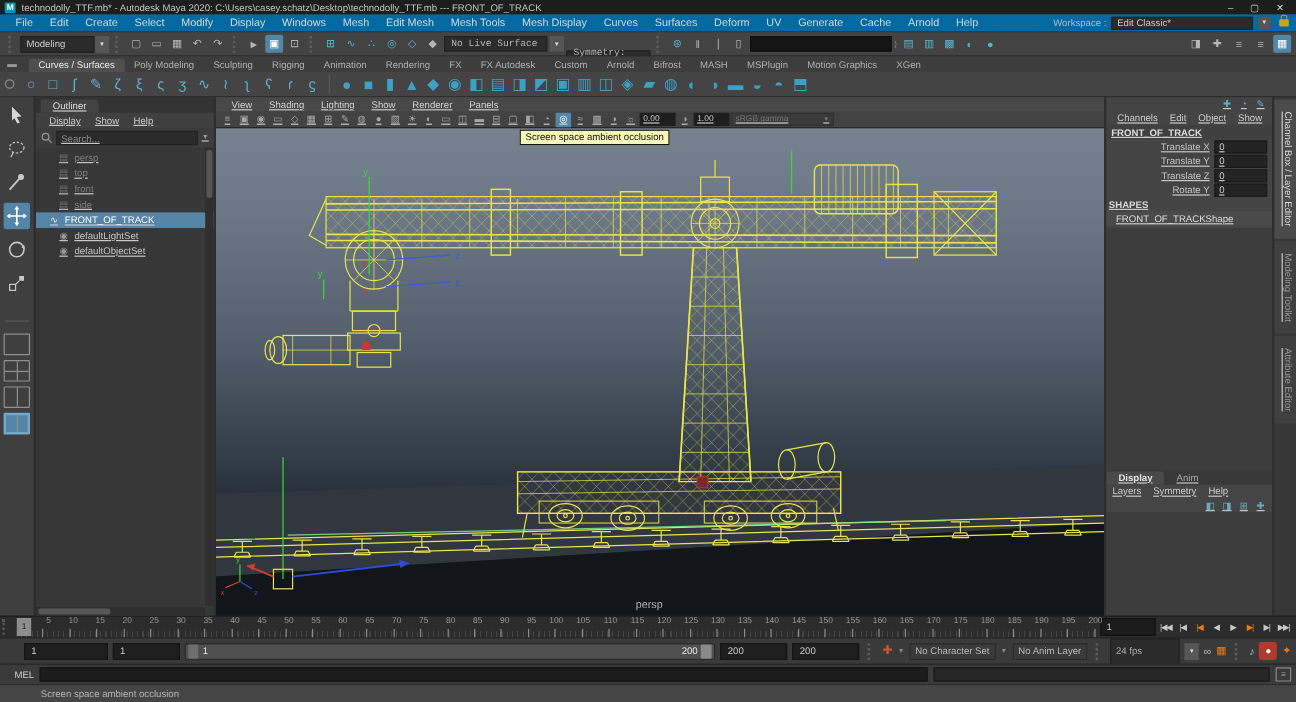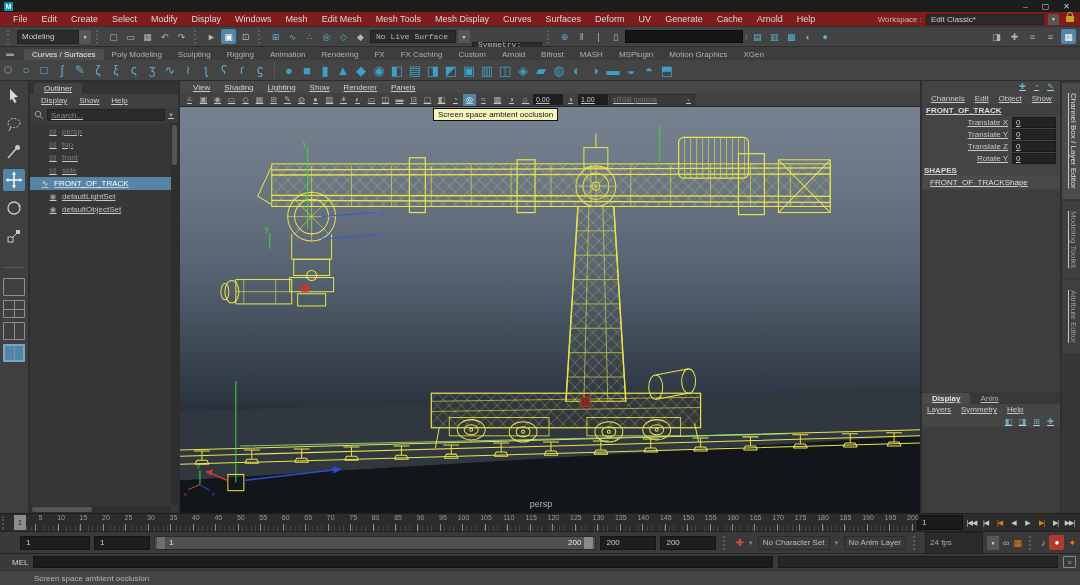--- a/index.html
+++ b/index.html
@@ -6,21 +6,21 @@
   html,body{width:1080px;height:585px;overflow:hidden;}
   body{font-family:"Liberation Sans","DejaVu Sans",sans-serif;background:#373737;color:#c8c8c8;}
   .app{width:1080px;height:585px;display:flex;flex-direction:column;}
 
   
   .titlebar{height:12px;background:#1d1d1d;display:flex;align-items:center;font-size:8px;color:#c2c2c2;padding:0 4px;flex:0 0 auto;}
   .maya-logo{width:9px;height:9px;background:#0a96a9;color:#fff;font-size:7px;font-weight:bold;display:flex;align-items:center;justify-content:center;margin-right:5px;border-radius:1px;}
   .win-btns{margin-left:auto;display:flex;gap:14px;font-size:8px;color:#cfcfcf;padding-right:6px;}
 
   
-  .menubar{height:15px;background:#7f1d1d;display:flex;align-items:center;font-size:9px;padding:0 6px;flex:0 0 auto;border-bottom:1px solid #333;}
+  .menubar{height:15px;background:#0369a1;display:flex;align-items:center;font-size:9px;padding:0 6px;flex:0 0 auto;border-bottom:1px solid #333;}
   .menubar .menu{padding:0 7px;color:#d8d8d8;}
   .workspace{margin-left:auto;display:flex;align-items:center;gap:4px;font-size:8px;color:#bbb;}
   .ws-field{width:118px;height:11px;background:#2b2b2b;border:1px solid #222;color:#ccc;font-size:8px;display:flex;align-items:center;padding:0 4px;}
   .ws-dd{width:11px;height:11px;background:#555;display:flex;align-items:center;justify-content:center;font-size:5px;color:#ddd;}
   .lock{width:8px;height:6px;background:#c9a227;border-radius:1px;position:relative;margin-left:3px;}
   .lock:before{content:'';position:absolute;top:-4px;left:1px;width:4px;height:4px;border:1.5px solid #c9a227;border-bottom:none;border-radius:3px 3px 0 0;}
 
   
   .statusline{height:20px;background:#434343;display:flex;align-items:center;gap:2px;padding:0 4px;font-size:8px;flex:0 0 auto;border-bottom:1px solid #2d2d2d;}
   .grip{width:5px;height:14px;border-left:2px dotted #5d5d5d;margin:0 3px;}
@@ -160,20 +160,21 @@
   .script-ic{width:13px;height:12px;border:1px solid #8a8a8a;border-radius:1px;color:#aaa;font-size:7px;display:flex;align-items:center;justify-content:center;}
   .helpline{height:15px;background:#454545;display:flex;align-items:center;font-size:8px;color:#b5b5b5;padding-left:34px;flex:0 0 auto;border-top:1px solid #2e2e2e;}
 </style>
 </head>
 <body>
 
 <div class="app">
 
   <div class="titlebar">
     <div class="maya-logo">M</div>
+    <span>technodolly_TTF.mb* - Autodesk Maya 2020: C:\Users\casey.schatz\Desktop\technodolly_TTF.mb   ---   FRONT_OF_TRACK</span>
     <div class="win-btns">
       <span>–</span>
       <span>▢</span>
       <span>✕</span>
     </div>
   </div>
 
   <div class="menubar">
     <div style="display:flex;">
 
@@ -272,21 +273,21 @@
     <span class="shelf-menu-ic">▬</span>
     <div style="display:flex;align-items:flex-end;">
 
     <span class="stab active">Curves / Surfaces</span>
         <span class="stab">Poly Modeling</span>
         <span class="stab">Sculpting</span>
         <span class="stab">Rigging</span>
         <span class="stab">Animation</span>
         <span class="stab">Rendering</span>
         <span class="stab">FX</span>
-        <span class="stab">FX Caching</span>
+        <span class="stab">FX Autodesk</span>
         <span class="stab">Custom</span>
         <span class="stab">Arnold</span>
         <span class="stab">Bifrost</span>
         <span class="stab">MASH</span>
         <span class="stab">MSPlugin</span>
         <span class="stab">Motion Graphics</span>
         <span class="stab">XGen</span>
       </div>
   </div>
 

